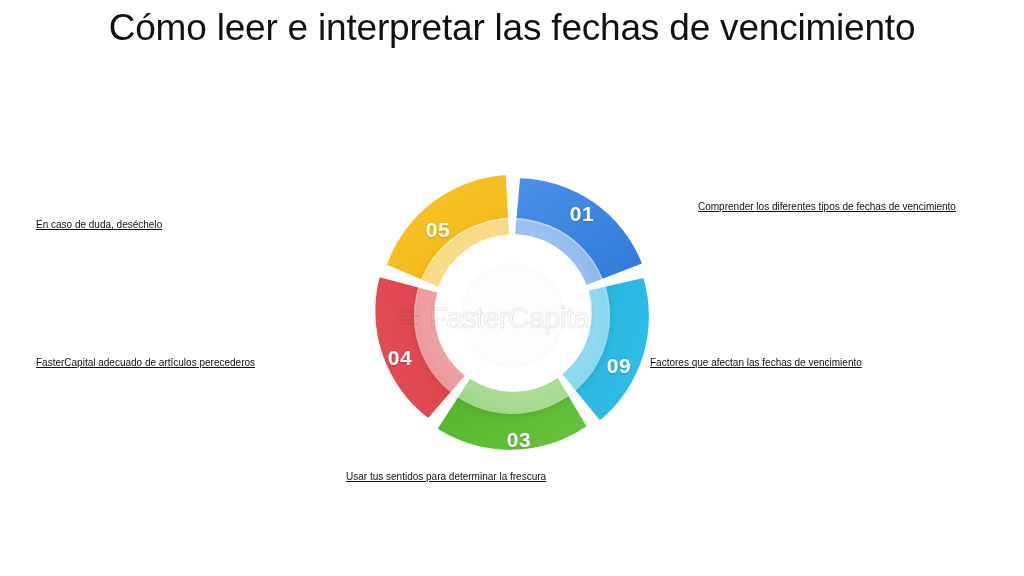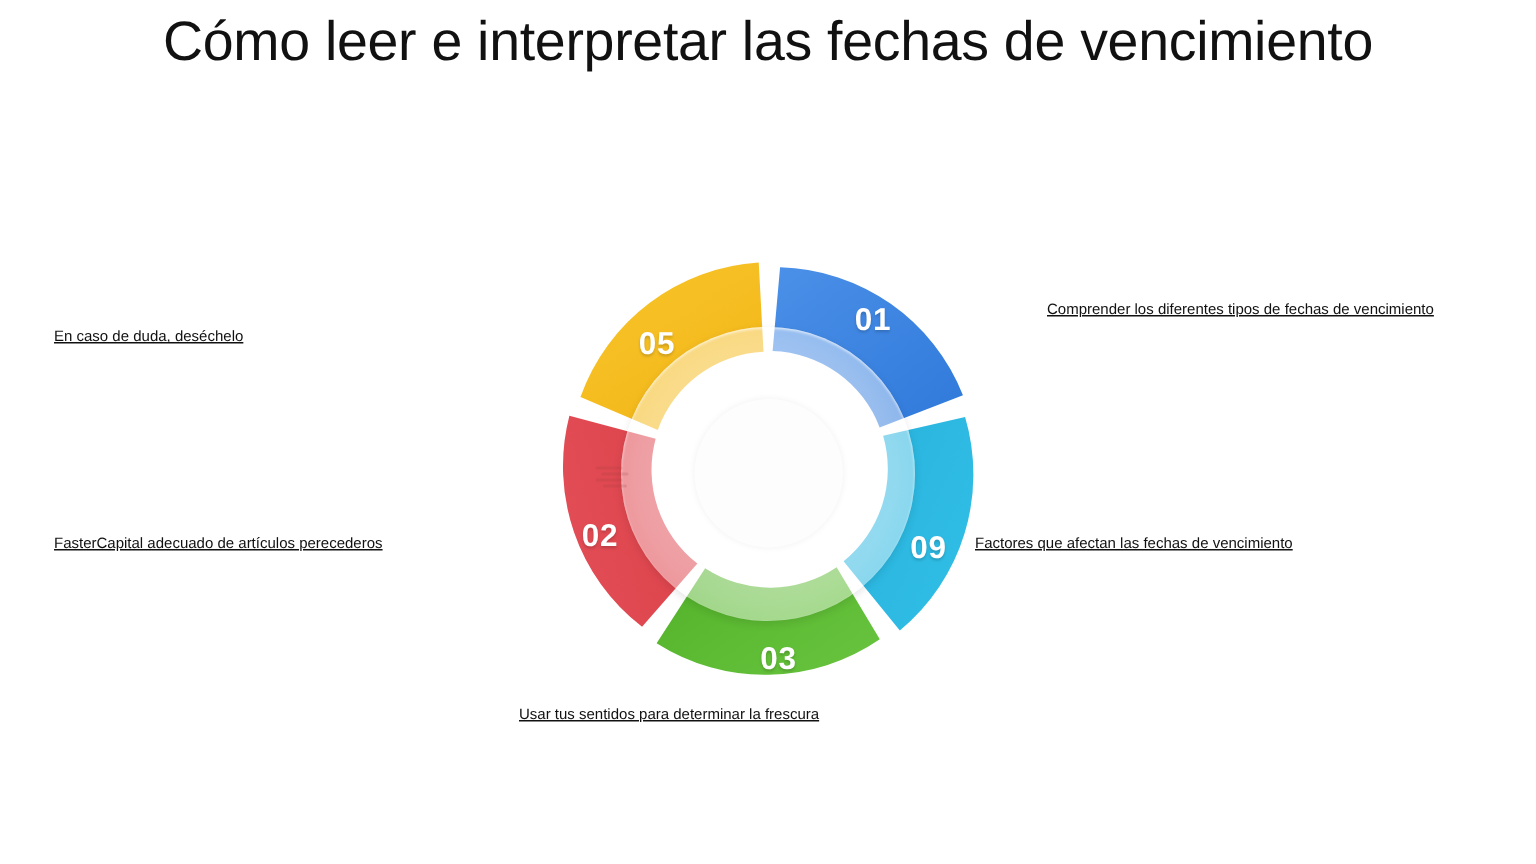--- a/index.html
+++ b/index.html
@@ -167,33 +167,34 @@
     <path fill="url(#g05)" d="M 138.53 0.05 A 135 135 0 0 1 262.63 82.18 L 207.66 105.03 A 79 79 0 0 0 135 56 Z" transform="rotate(289.5 135 135)"></path>
   </svg>
 
   <div id="inner-disc"></div>
 
   <div id="center-hole"></div>
 
   <div class="seg-num" style="left:204px; top:36px;">01</div>
   <div class="seg-num" style="left:241px; top:188px;">09</div>
   <div class="seg-num" style="left:141px; top:262px;">03</div>
-  <div class="seg-num" style="left:22px;  top:180px;">02</div>
+  <div class="seg-num" style="left:22px;  top:180px;">04</div>
   <div class="seg-num" style="left:60px;  top:52px;">05</div>
 </div>
 
 <div id="watermark">
   <svg id="watermark-mark" width="26" height="22" viewBox="0 0 26 22">
     <g stroke="rgba(150,60,60,0.6)" stroke-width="2" stroke-linecap="round">
       <line x1="1" y1="5" x2="17" y2="5"></line>
       <line x1="5" y1="9" x2="21" y2="9"></line>
       <line x1="1" y1="13" x2="17" y2="13"></line>
       <line x1="6" y1="17" x2="20" y2="17"></line>
     </g>
   </svg>
+  <span id="watermark-text">FasterCapital</span>
 </div>
 
 <div class="callout right" id="callout-01">Comprender los diferentes tipos de fechas de vencimiento</div>
 
 <div class="callout right" id="callout-02">Factores que afectan las fechas de vencimiento</div>
 
 <div class="callout bottom" id="callout-03">Usar tus sentidos para determinar la frescura</div>
 
 <div class="callout left" id="callout-04">FasterCapital adecuado de artículos perecederos</div>
 

